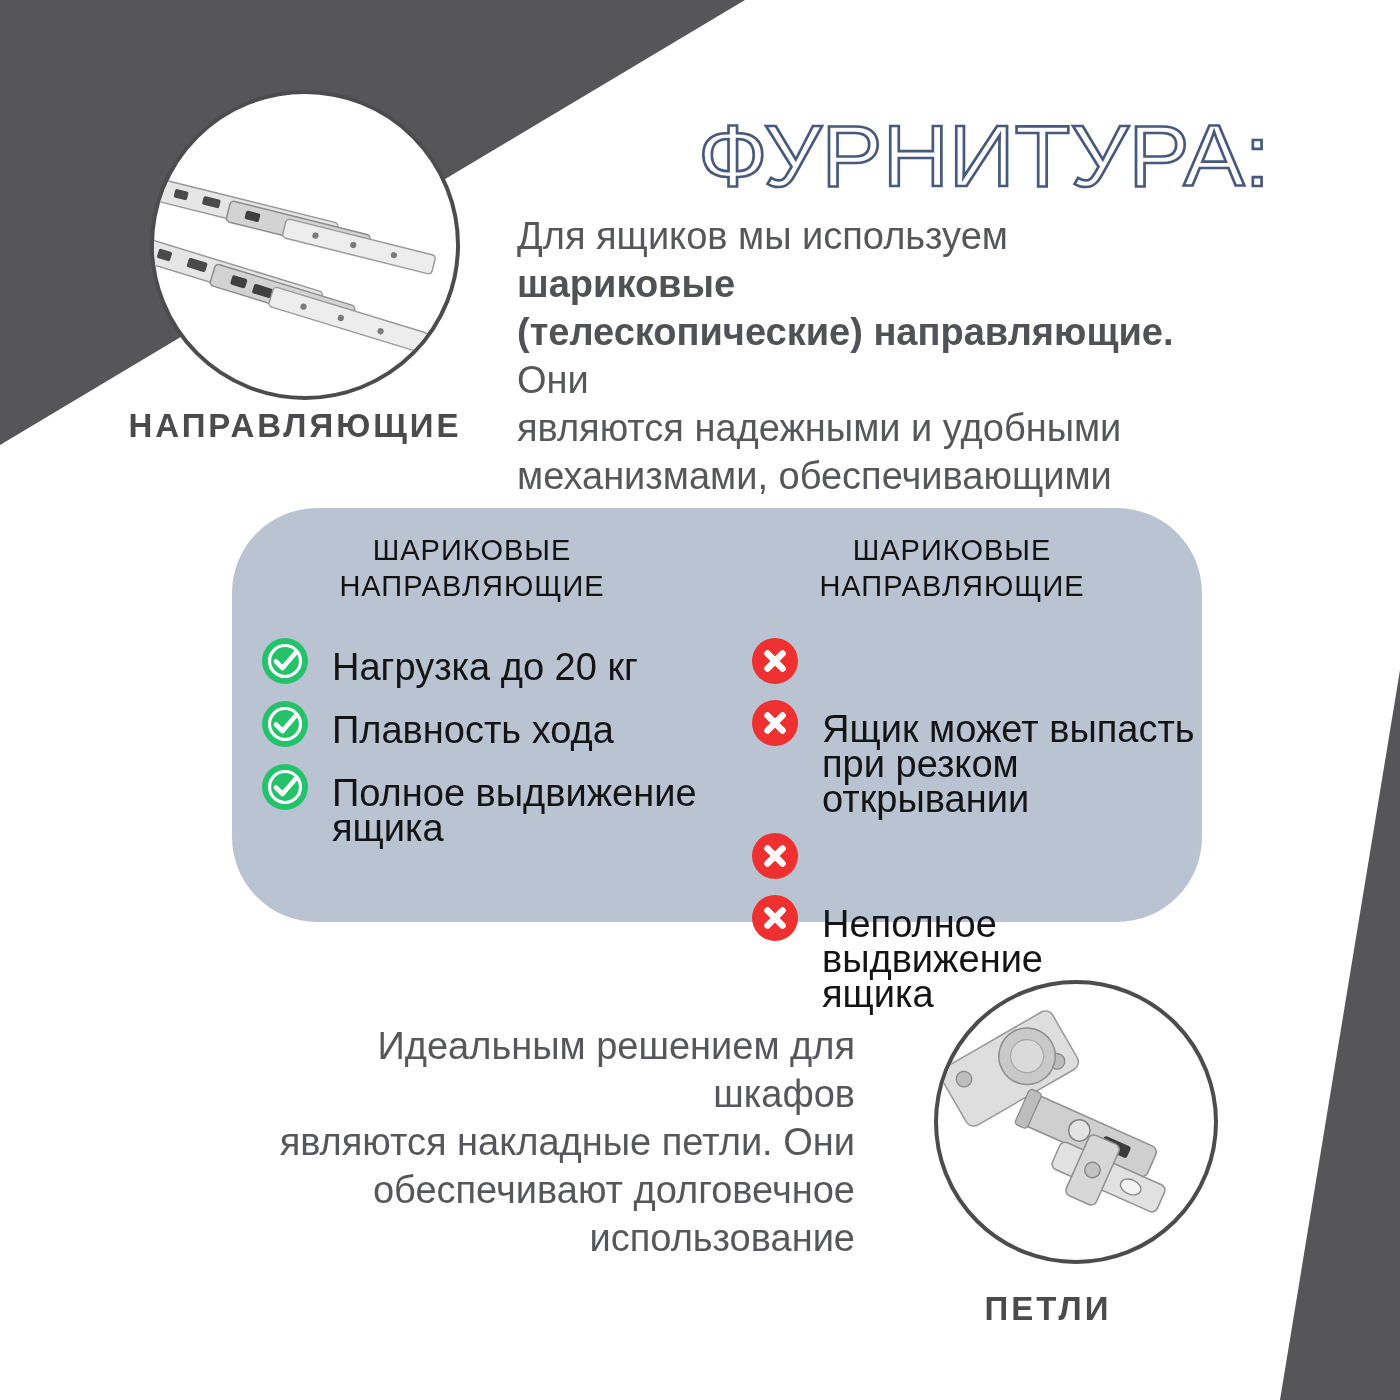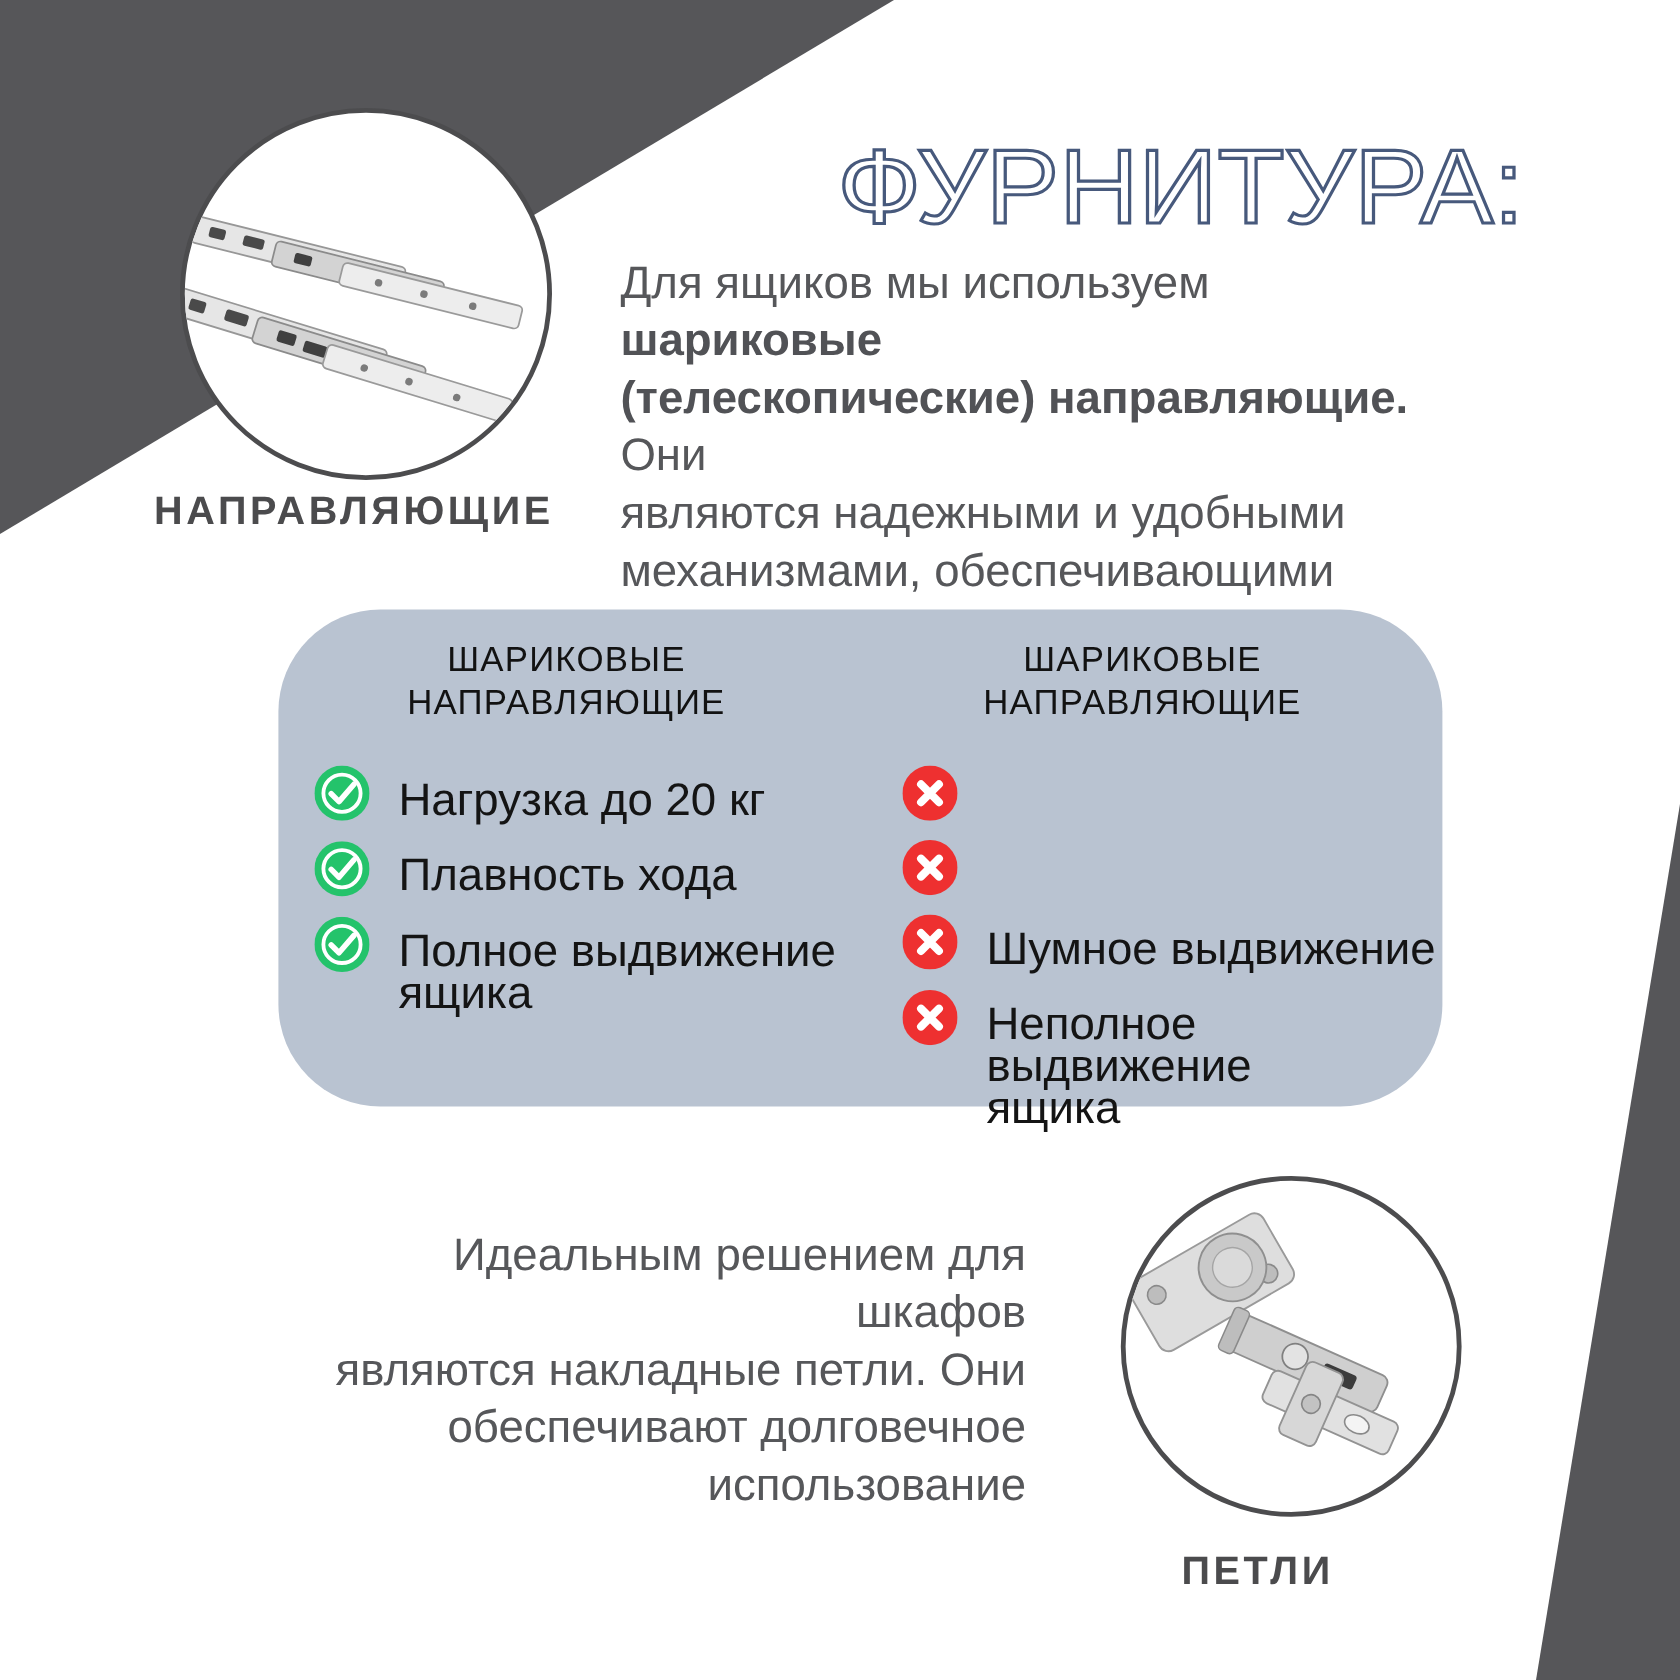--- a/index.html
+++ b/index.html
@@ -144,29 +144,30 @@
               </svg>
           </span>
         </div>
         <div class="item">
           <span class="badge">
             <svg viewBox="0 0 46 46">
                 <circle cx="23" cy="23" r="23" fill="#ee3030"></circle>
                 <path d="M15.5 15.5 L30.5 30.5 M30.5 15.5 L15.5 30.5" fill="none" stroke="#ffffff" stroke-width="6.6" stroke-linecap="round"></path>
               </svg>
           </span>
-        </div>
-        <div class="item">
-          <span class="badge">
-            <svg viewBox="0 0 46 46">
-                <circle cx="23" cy="23" r="23" fill="#ee3030"></circle>
-                <path d="M15.5 15.5 L30.5 30.5 M30.5 15.5 L15.5 30.5" fill="none" stroke="#ffffff" stroke-width="6.6" stroke-linecap="round"></path>
-              </svg>
-          </span>
-          <span class="item-text">Шумное выдвижение</span>
+          <span class="item-text">Ящик может выпасть
+при резком открывании</span>
+        </div>
+        <div class="item">
+          <span class="badge">
+            <svg viewBox="0 0 46 46">
+                <circle cx="23" cy="23" r="23" fill="#ee3030"></circle>
+                <path d="M15.5 15.5 L30.5 30.5 M30.5 15.5 L15.5 30.5" fill="none" stroke="#ffffff" stroke-width="6.6" stroke-linecap="round"></path>
+              </svg>
+          </span>
         </div>
         <div class="item">
           <span class="badge">
             <svg viewBox="0 0 46 46">
                 <circle cx="23" cy="23" r="23" fill="#ee3030"></circle>
                 <path d="M15.5 15.5 L30.5 30.5 M30.5 15.5 L15.5 30.5" fill="none" stroke="#ffffff" stroke-width="6.6" stroke-linecap="round"></path>
               </svg>
           </span>
           <span class="item-text">Неполное выдвижение
 ящика</span>

